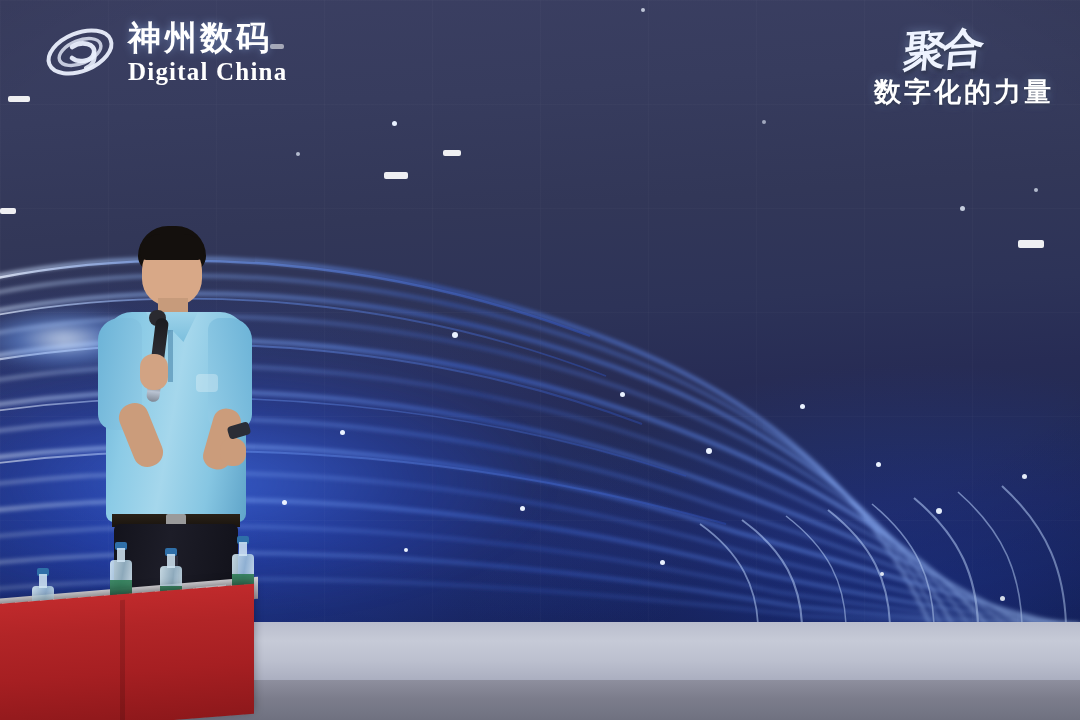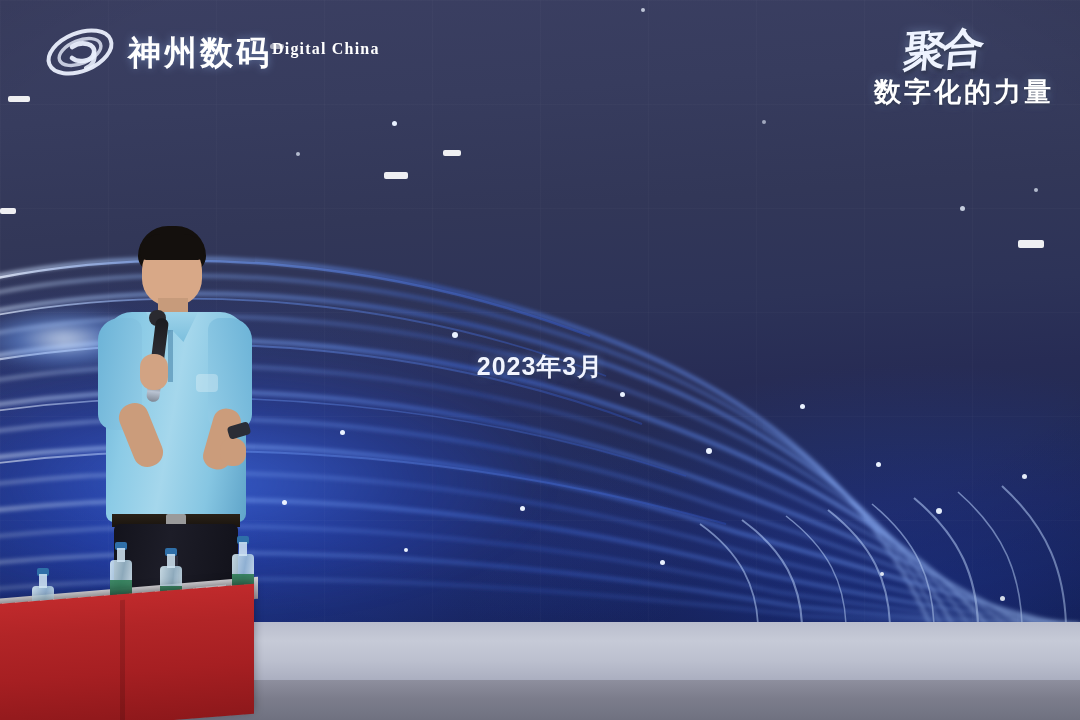--- a/index.html
+++ b/index.html
@@ -66,24 +66,24 @@
   .sub-company{
     position:absolute;left:0;right:0;top:455px;text-align:center;
     font-size:29px;font-weight:bold;color:#ffffff;
     letter-spacing:2px;
     text-shadow:0 0 12px rgba(150,190,255,.6),0 2px 5px rgba(0,0,0,.5);
   }
 
   
   .brand-left{position:absolute;left:42px;top:18px;display:flex;align-items:center;gap:10px;}
   .brand-mark{width:76px;height:68px;flex:none;}
-  .brand-words{display:flex;flex-direction:row;line-height:1;}
+  .brand-words{display:flex;flex-direction:column;line-height:1;}
   .brand-cn{font-size:33px;font-weight:bold;color:#ffffff;letter-spacing:3px;
             text-shadow:0 0 8px rgba(160,200,255,.45);}
-  .brand-en{font-family:"Liberation Serif",serif;font-size:16px;font-weight:bold;color:#ffffff;
+  .brand-en{font-family:"Liberation Serif",serif;font-size:25px;font-weight:bold;color:#ffffff;
             letter-spacing:1.2px;margin-top:5px;}
 
   
   .brand-right{position:absolute;right:26px;top:22px;text-align:right;}
   .calli{
     font-family:"Liberation Serif",serif;
     font-size:42px;font-weight:bold;color:#eef3ff;
     letter-spacing:-4px;
     transform:skewX(-9deg) rotate(-4deg);
     display:inline-block;
@@ -288,21 +288,20 @@
     <div class="dot" style="left:282px;top:500px;width:5px;height:5px;"></div>
     <div class="dot" style="left:404px;top:548px;width:4px;height:4px;"></div>
     <div class="dot" style="left:520px;top:506px;width:5px;height:5px;"></div>
     <div class="dot" style="left:660px;top:560px;width:5px;height:5px;"></div>
     <div class="dot" style="left:880px;top:572px;width:4px;height:4px;"></div>
     <div class="dot" style="left:1000px;top:596px;width:5px;height:5px;"></div>
 
     <div class="led-grid"></div>
     <div class="led-vignette"></div>
 
-    <div class="sub-date">2023年3月</div>
 
     <div class="brand-left">
       <svg class="brand-mark" viewBox="0 0 76 68">
         <g fill="none" stroke="#e9eefc" stroke-linecap="round">
           <ellipse cx="38" cy="34" rx="33" ry="19" transform="rotate(-22 38 34)" stroke-width="4" opacity=".95"></ellipse>
           <ellipse cx="38" cy="34" rx="22" ry="11.5" transform="rotate(-22 38 34)" stroke-width="3.4" opacity=".8"></ellipse>
           <path d="M30 29 C40 22, 54 26, 52 35 C50 44, 36 45, 30 40" stroke-width="4.6" opacity=".95"></path>
           <path d="M52 35 C54 42, 50 48, 44 50" stroke-width="4.2" opacity=".9"></path>
         </g>
       </svg>

